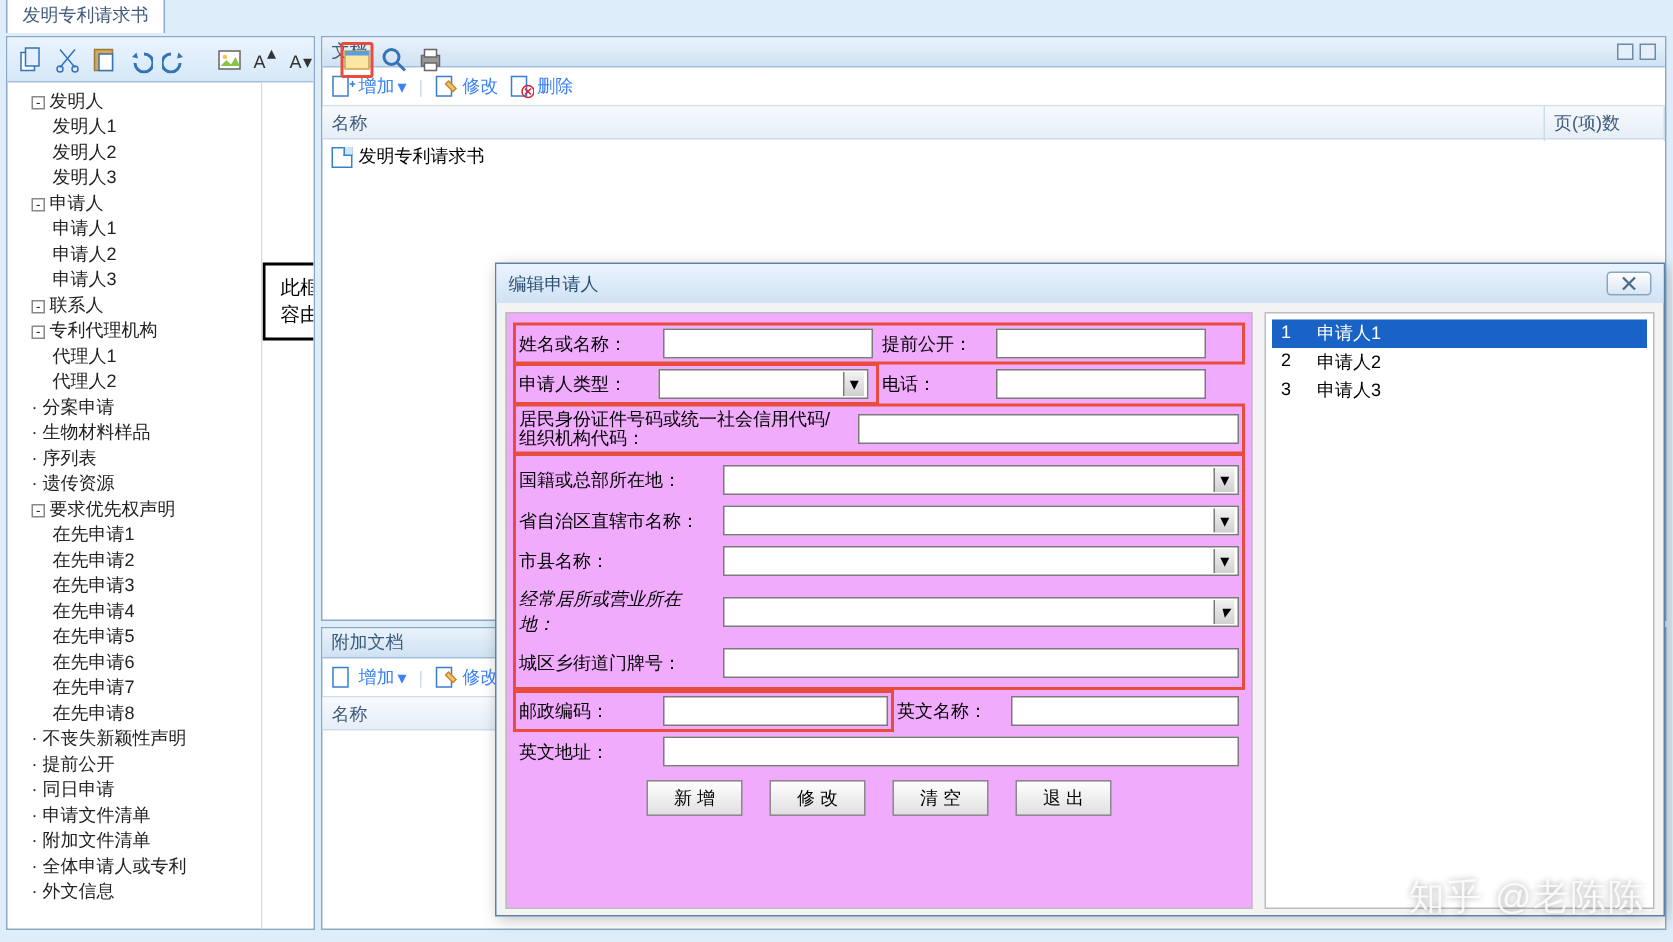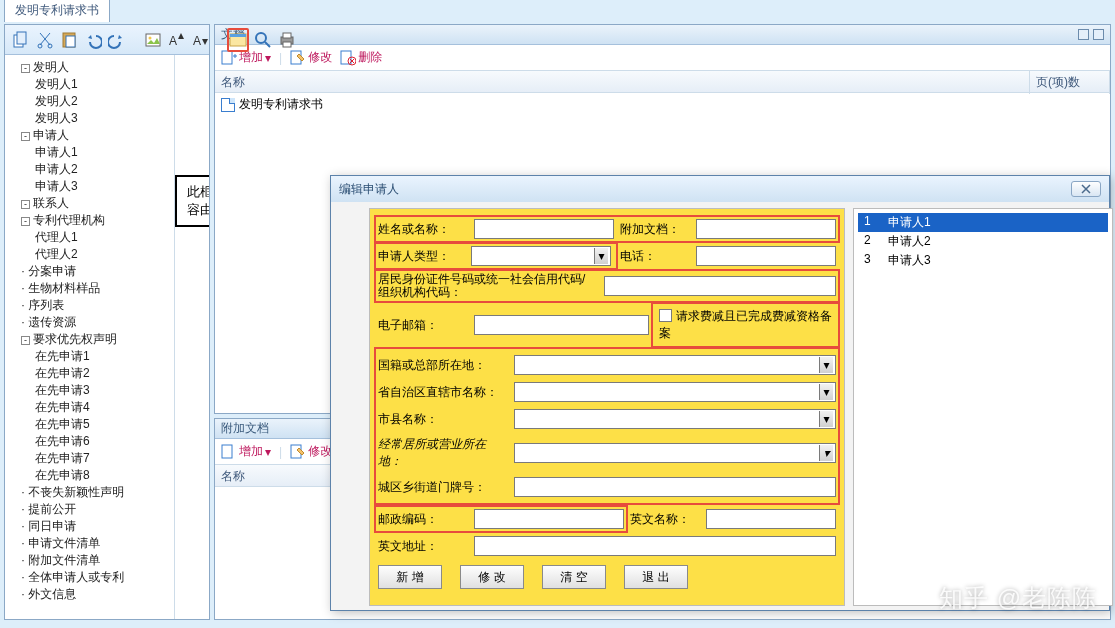--- a/index.html
+++ b/index.html
@@ -7,21 +7,21 @@
 
 .tabbar { height: 24px; padding: 2px 4px; display: flex; align-items: flex-end; }
 .tab { background: #fff; border: 1px solid #8ba8c6; border-bottom: none; padding: 3px 10px; color: #405a7c; }
 
 .maingrid { display: grid; grid-template-columns: 206px 1fr; grid-template-rows: 390px 1fr; height: 600px; gap: 4px; padding: 0 4px 4px 4px; }
 .panel { background: #fff; border: 1px solid #8ba8c6; display: flex; flex-direction: column; }
 .panel-hd { background: linear-gradient(#eaf3fb,#cfe2f3); border-bottom: 1px solid #a5c0dc; height: 20px; display: flex; align-items: center; justify-content: space-between; padding: 0 6px; color: #3a5a7c; }
 .panel-hd .ctl { display:flex; gap:4px; }
 .panel-hd .sq { width:11px;height:11px;border:1px solid #6b8bac; background:#e4effa; }
 .minitool { height: 26px; display:flex; align-items:center; gap:8px; padding:0 6px; border-bottom:1px solid #cddce9; }
-.minitool span { color:#be185d; display:flex; align-items:center; gap:2px; cursor:pointer; }
+.minitool span { color:#3b82f6; display:flex; align-items:center; gap:2px; cursor:pointer; }
 .minitool .ico { width:16px;height:16px; }
 .listhdr { height:22px; background:linear-gradient(#f7fafd,#e6eef7); border-bottom:1px solid #cddce9; display:grid; grid-template-columns:1fr 80px; }
 .listhdr div { border-right:1px solid #cddce9; padding:3px 6px; color:#405a7c; }
 .listrow { padding:3px 6px; display:flex; align-items:center; gap:4px; }
 .doc-ico{width:14px;height:14px;background:#fff;border:1px solid #3a7ecf;display:inline-block;position:relative;}
 .doc-ico::after{content:"";position:absolute;right:-1px;top:-1px;width:5px;height:5px;background:#cfe6fb;border-left:1px solid #3a7ecf;border-bottom:1px solid #3a7ecf;}
 
 .right-col { grid-row: 1 / span 2; background:#fff; border:1px solid #8ba8c6; display:flex; flex-direction:column; }
 .toolbar { height:30px; background:linear-gradient(#eaf4fe,#d6e8f8); border-bottom:1px solid #a5c0dc; display:flex; align-items:center; padding:0 6px; gap:4px; }
 .tbtn { width:24px;height:24px; border:1px solid transparent; display:flex;align-items:center;justify-content:center; cursor:pointer; }
@@ -36,35 +36,35 @@
 .tree .tog { display:inline-block;width:9px;height:9px;border:1px solid #888;text-align:center;line-height:7px;font-size:9px;margin-right:3px;cursor:pointer; }
 .docarea { position:relative; background:#fff; overflow:hidden; }
 .note { position:absolute; top:20px; right:30px; color:#e74c3c; font-size:18px; line-height:28px; width:510px; }
 .cornerbox { position:absolute; top:120px; right:-35px; border:2px solid #000; padding:6px 10px; background:#fff; font-size:13px; }
 
 
 .dialog { position:absolute; left:330px; top:175px; width:780px; height:436px; background:#f3f3f3; border:1px solid #5c82aa; box-shadow:2px 2px 10px rgba(0,0,0,.25); display:flex; flex-direction:column; }
 .dtitle { height:26px; background:linear-gradient(#eaf4fe,#cfe2f3); display:flex; align-items:center; justify-content:space-between; padding:0 8px; color:#2b4e73; }
 .dclose { width:30px;height:16px;border:1px solid #8aa6c4;border-radius:3px;background:linear-gradient(#fefefe,#d9e6f3);display:flex;align-items:center;justify-content:center;cursor:pointer; }
 .dbody { flex:1; display:grid; grid-template-columns:1fr 260px; gap:8px; padding:6px 6px 4px 6px; }
-.formpane { border:1px solid #bcbcbc; background:#fde047; padding:10px 8px 8px 8px; position:relative;margin-left:32px; }
+.formpane { border:1px solid #bcbcbc; background:#f0abfc; padding:10px 8px 8px 8px; position:relative; }
 .listpane { border:1px solid #bcbcbc; background:#fff; padding:4px; }
 .listpane .it { display:grid; grid-template-columns:24px 1fr; padding:1px 6px; }
 .listpane .sel { background:#1a63c6; color:#fff; }
 
 .frow { display:grid; grid-template-columns:120px 1fr 80px 1fr; align-items:center; margin-bottom:7px; column-gap:6px; }
 .frow.two { grid-template-columns:120px 1fr; }
 .frow label { text-align:left; padding-right:4px; }
 .frow input[type=text] { height:20px; border:1px solid #7a7a7a; padding:0 4px; background:#fff; width:100%; }
 .frow .sel { height:20px; border:1px solid #7a7a7a; background:#fff; display:flex; align-items:center; justify-content:flex-end; padding-right:2px; width:100%; }
 .frow .sel .arr { width:14px;height:16px;background:linear-gradient(#f2f2f2,#d0d0d0);border-left:1px solid #7a7a7a;display:flex;align-items:center;justify-content:center; }
 .chk { width:13px;height:13px;border:1px solid #7a7a7a;background:#fff;display:inline-block;margin-right:4px;vertical-align:-2px; }
 .hl-red { outline:2px solid #e74c3c; outline-offset:2px; }
 
-.dbtns { display:flex; justify-content:flex-start; gap:18px; padding:2px 0 8px 0; }
+.dbtns { display:flex; justify-content:center; gap:18px; padding:2px 0 8px 0; }
 .dbtns button { width:64px; height:24px; background:linear-gradient(#fefefe,#e0e0e0); border:1px solid #8a8a8a; cursor:pointer; }
 
 .watermark { position:absolute; right:18px; bottom:14px; color:rgba(255,255,255,.85); font-size:24px; font-weight:300; text-shadow:0 0 4px rgba(0,0,0,.35); letter-spacing:1px; pointer-events:none; }
 </style>
 </head>
 <body>
 
 <div class="tabbar">
     <div class="tab">发明专利请求书</div>
   </div>
@@ -280,41 +280,36 @@
         <svg width="12" height="10" viewBox="0 0 12 10">
           <path d="M2 1l8 8M10 1l-8 8" stroke="#4a6a8c" stroke-width="1.5"></path>
         </svg>
       </span>
   </div>
   <div class="dbody">
     <div class="formpane">
       <div class="frow hl-red" style="grid-template-columns:90px 140px 70px 140px;">
         <label>姓名或名称：</label>
         <input type="text" style="">
-        <label style="grid-column:3;">附加文档：</label>
+        <label style="grid-column:3;">提前公开：</label>
         <input type="text" style="outline: none;">
       </div>
       <div class="frow" style="grid-template-columns:90px 140px 70px 140px;">
         <span class="hl-red" style="display:grid;grid-template-columns:90px 140px;grid-column:1/3;align-items:center;column-gap:3px;">
           <label>申请人类型：</label>
           <div class="sel">
               <span class="arr">▾</span>
             </div>
         </span>
         <label>电话：</label>
         <input type="text" style="">
       </div>
       <div class="frow two hl-red" style="grid-template-columns:220px 1fr;">
         <label style="line-height:13px;">居民身份证件号码或统一社会信用代码/组织机构代码：</label>
         <input type="text" style="">
-      </div>
-      <div class="frow" style="grid-template-columns:90px 175px 1fr;">
-        <label>电子邮箱：</label>
-        <input type="text" style="">
-        <span class="hl-red" style="padding:2px 4px;"><span class="chk"></span><span>请求费减且已完成费减资格备案</span></span>
       </div>
       <div class="hl-red" style="padding:4px 0;">
         <div class="frow two" style="grid-template-columns:130px 1fr;">
             <label>国籍或总部所在地：</label>
             <div class="sel">
               <span class="arr">▾</span>
             </div>
           </div>
         <div class="frow two" style="grid-template-columns:130px 1fr;">
             <label>省自治区直辖市名称：</label>

